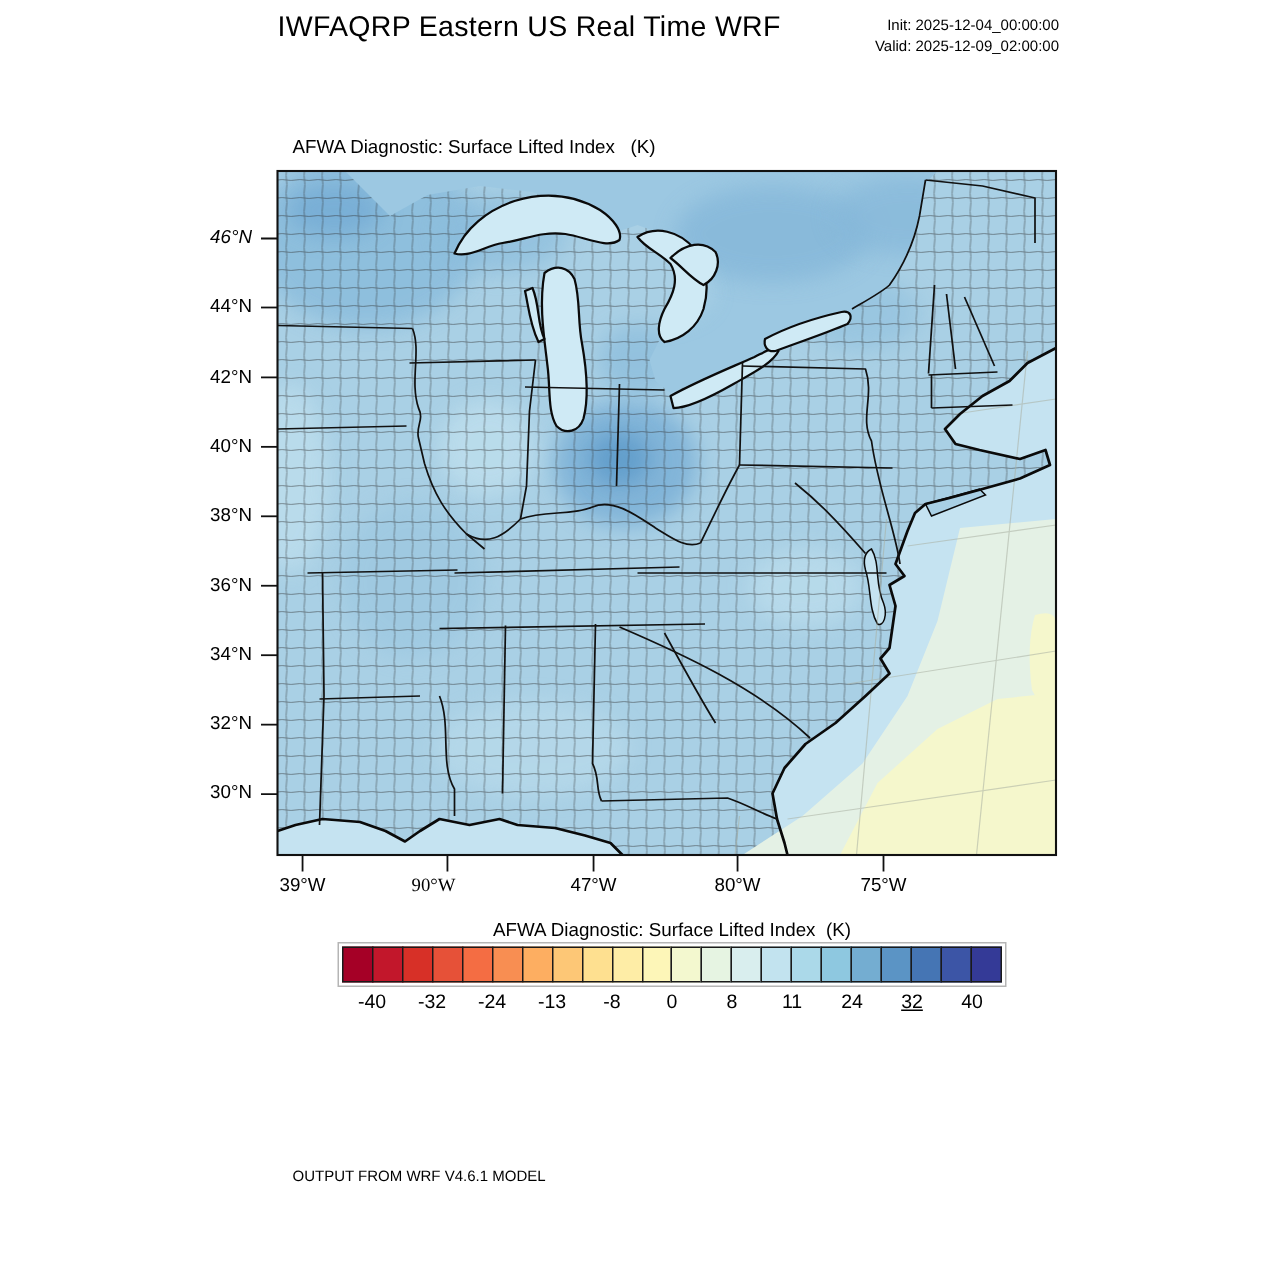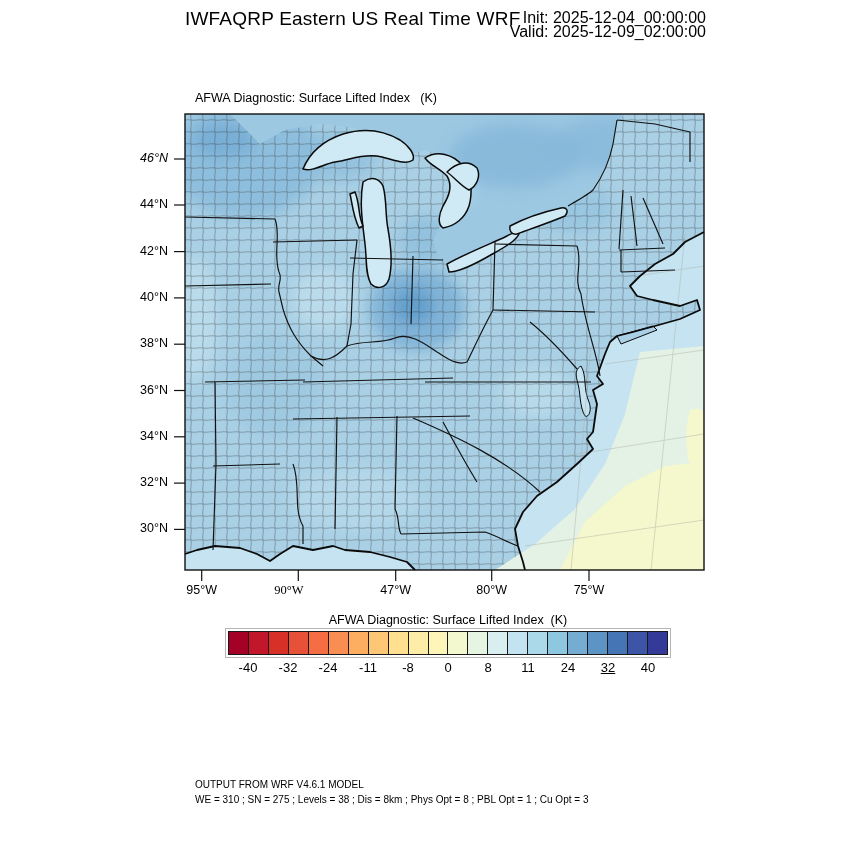--- a/index.html
+++ b/index.html
@@ -1,19 +1,19 @@
 <!DOCTYPE html>
 <html><head>
 <meta charset="utf-8">
 <style>
   html,body{margin:0;padding:0;background:#fff;}
   body{width:850px;height:850px;position:relative;font-family:"Liberation Sans","DejaVu Sans",sans-serif;color:#000;}
   .abs{position:absolute;}
   #main-title{left:185px;top:8px;width:320px;font-size:19px;font-weight:500;letter-spacing:.2px;white-space:nowrap;}
-  #init-block{left:500px;top:11px;width:206px;text-align:right;font-size:16px;line-height:14px;white-space:nowrap;}
+  #init-block{left:500px;top:11px;width:206px;text-align:right;font-size:10px;line-height:14px;white-space:nowrap;}
   #map-title{left:195px;top:91px;font-size:12.5px;white-space:pre;}
   #map-wrap{left:170px;top:109px;width:549px;height:476px;}
   #lat-labels{left:108px;top:109px;width:60px;height:476px;}
   .lat-lab{position:absolute;right:0;font-size:12.5px;white-space:nowrap;}
   #lon-labels{left:185px;top:581px;width:540px;height:20px;}
   .lon-lab{position:absolute;width:60px;text-align:center;font-size:12.5px;}
   #cbar-title{left:288px;top:613px;width:320px;text-align:center;font-size:12.5px;white-space:pre;}
   #colorbar{left:228px;top:631px;width:440px;height:24px;display:flex;outline:1px solid #b5b5b5;outline-offset:2px;}
   .cbar-cell{flex:1 1 0;border:1px solid #1a1a1a;margin-left:-1px;}
   .cbar-cell:first-child{margin-left:0;}
@@ -184,21 +184,21 @@
     <div class="lat-lab" style="top: 88px;">44°N</div>
     <div class="lat-lab" style="top: 134.6px;">42°N</div>
     <div class="lat-lab" style="top: 180.9px;">40°N</div>
     <div class="lat-lab" style="top: 227.2px;">38°N</div>
     <div class="lat-lab" style="top: 273.5px;">36°N</div>
     <div class="lat-lab" style="top: 319.8px;">34°N</div>
     <div class="lat-lab" style="top: 366.1px;">32°N</div>
     <div class="lat-lab" style="top: 412.4px;">30°N</div>
   </div>
 <div class="abs" id="lon-labels">
-    <div class="lon-lab" style="left: -13.3px; top: 2px;">95°W</div>
+    <div class="lon-lab" style="left: -13.3px; top: 2px;">39°W</div>
     <div class="lon-lab" style="left: 74px; top: 2px; font-family: Liberation Serif, serif;">90°W</div>
     <div class="lon-lab" style="left: 180.7px; top: 2px;">47°W</div>
     <div class="lon-lab" style="left: 276.7px; top: 2px;">80°W</div>
     <div class="lon-lab" style="left: 374px; top: 2px;">75°W</div>
   </div>
 
 <div class="abs" id="cbar-title">AFWA Diagnostic: Surface Lifted Index  (K)</div>
 <div class="abs" id="colorbar">
     <div class="cbar-cell" style="background: rgb(165, 0, 38);"></div>
     <div class="cbar-cell" style="background: rgb(194, 23, 43);"></div>
@@ -220,26 +220,25 @@
     <div class="cbar-cell" style="background: rgb(116, 173, 209);"></div>
     <div class="cbar-cell" style="background: rgb(91, 148, 197);"></div>
     <div class="cbar-cell" style="background: rgb(69, 117, 180);"></div>
     <div class="cbar-cell" style="background: rgb(60, 85, 166);"></div>
     <div class="cbar-cell" style="background: rgb(52, 58, 151);"></div>
   </div>
 <div class="abs" id="cbar-ticks">
     <div class="cbar-tick" style="left: 20px;">-40</div>
     <div class="cbar-tick" style="left: 60px;">-32</div>
     <div class="cbar-tick" style="left: 100px;">-24</div>
-    <div class="cbar-tick" style="left: 140px;">-11</div>
+    <div class="cbar-tick" style="left: 140px;">-13</div>
     <div class="cbar-tick" style="left: 180px;">-8</div>
     <div class="cbar-tick" style="left: 220px;">0</div>
     <div class="cbar-tick" style="left: 260px;">8</div>
     <div class="cbar-tick" style="left: 300px;">11</div>
     <div class="cbar-tick" style="left: 340px;">24</div>
     <div class="cbar-tick" style="left: 380px; text-decoration: underline;">32</div>
     <div class="cbar-tick" style="left: 420px;">40</div>
   </div>
 
 <div class="abs" id="footer">
   <div>OUTPUT FROM WRF V4.6.1 MODEL</div>
-  <div>WE = 310 ; SN = 275 ; Levels = 38 ; Dis = 8km ; Phys Opt = 8 ; PBL Opt = 1 ; Cu Opt = 3</div>
 </div>
 
 </body></html>

